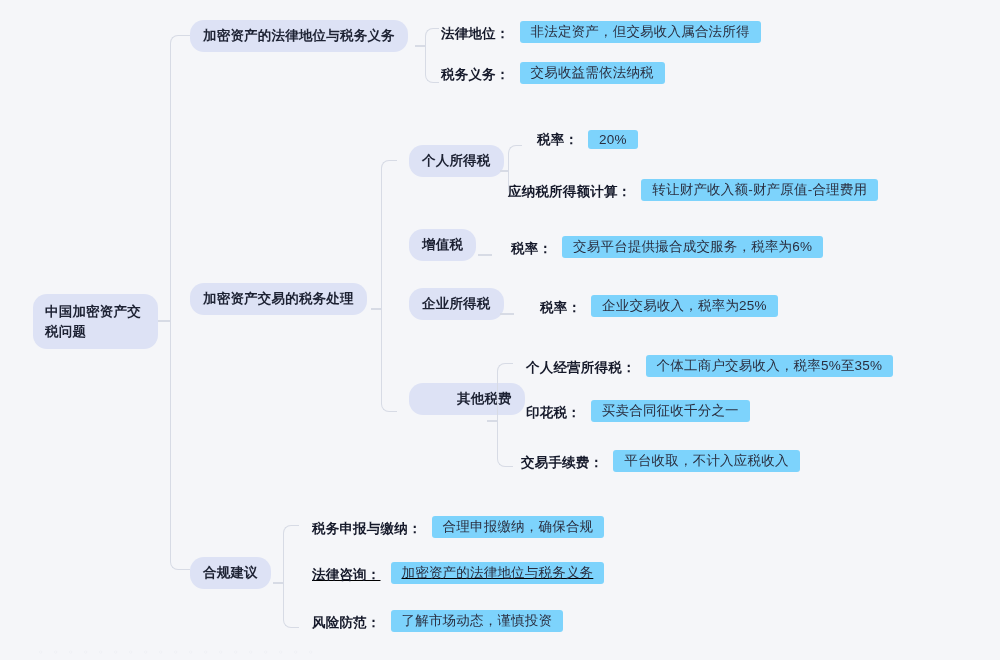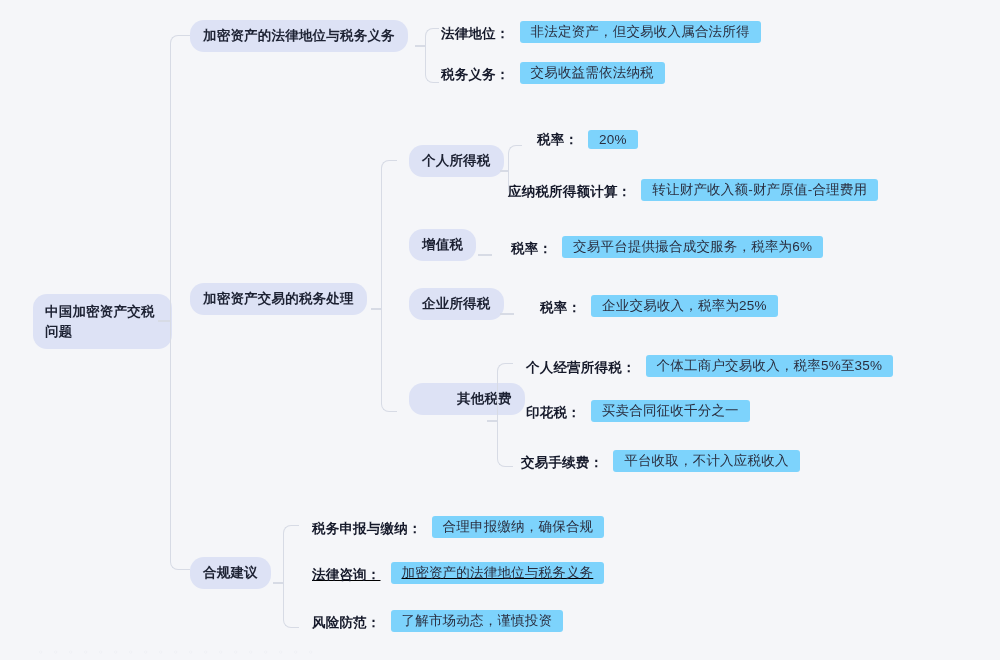--- a/index.html
+++ b/index.html
@@ -106,21 +106,21 @@
     color: #eceef3;
     white-space: nowrap;
     letter-spacing: 2px;
   }
 </style>
 </head>
 <body>
 
 <div id="mindmap">
 
-  <div class="chip root" style="left:33px; top:294px; width:139px;">
+  <div class="chip root" style="left:33px; top:294px; width:125px;">
     <span>中国加密资产交税问题</span>
   </div>
 
   <div class="stub" style="left:158px; top:320px; width:12px;"></div>
   <div class="bracket" style="left:170px; top:35px; width:20px; height:535px;"></div>
 
   <div class="chip branch" style="left:190px; top:20px;">
     <span>加密资产的法律地位与税务义务</span>
   </div>
 

